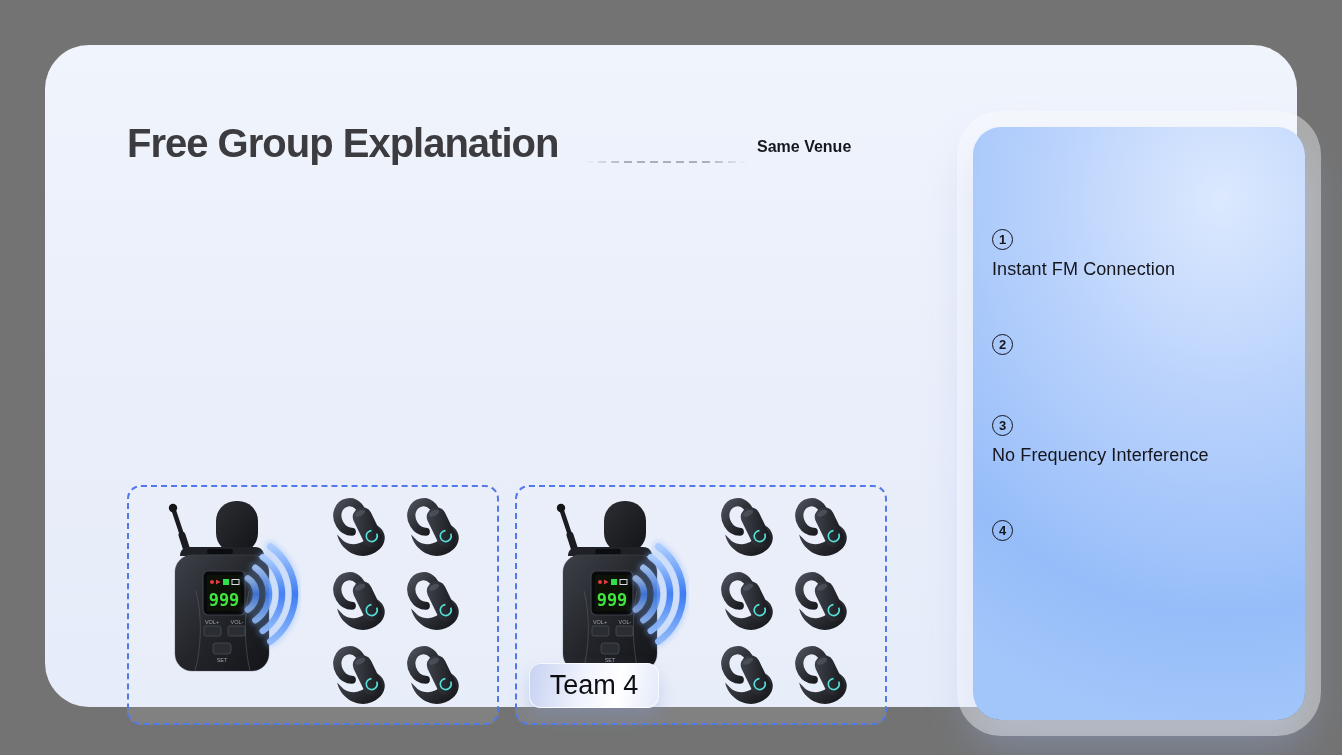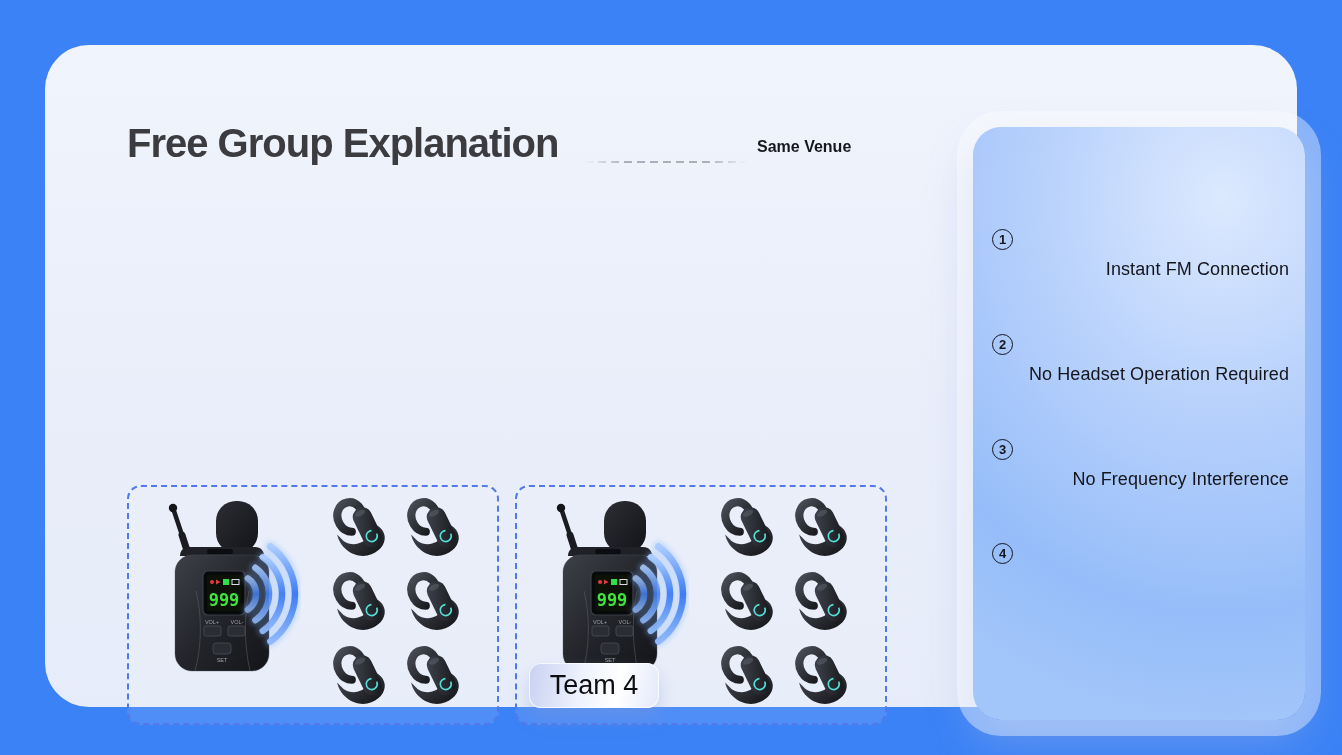--- a/index.html
+++ b/index.html
@@ -1,17 +1,17 @@
 <!DOCTYPE html>
 <html><head>
 <meta charset="utf-8">
 <style>
   * { margin:0; padding:0; box-sizing:border-box; }
   body { background:#ffffff; font-family:"Liberation Sans", sans-serif; }
-  .stage { position:relative; width:1342px; height:755px; background:#3b82f6; overflow:hidden; }
+  .stage { position:relative; width:1342px; height:755px; background:#737373; overflow:hidden; }
 
   .card {
     position:absolute; left:45px; top:45px; width:1252px; height:662px;
     border-radius:44px;
     background:linear-gradient(180deg,#f0f4fc 0%,#e9eefa 55%,#e6ecf9 100%);
   }
 
   .page-title {
     position:absolute; left:82px; top:76px;
     font-size:40px; font-weight:bold; letter-spacing:-1px; color:#3c3c40;
@@ -66,21 +66,20 @@
   }
   .feature-item { color:#15151c; }
   .feature-number {
     width:21px; height:21px; border:1.6px solid #15151c; border-radius:50%;
     display:flex; align-items:center; justify-content:center;
     font-size:13px; font-weight:600; margin-bottom:8px;
   }
   .feature-text {
     font-size:18px; font-weight:500; line-height:1.32; white-space:pre-line;
     letter-spacing:0.1px;
-    text-align:right;
   }
 </style>
 </head>
 <body>
 
 <svg width="0" height="0" style="position:absolute" aria-hidden="true">
   <defs>
     <linearGradient id="g-body" x1="0" y1="0" x2="1" y2="1">
       <stop offset="0" stop-color="#3d4048"></stop>
         <stop offset="0.5" stop-color="#23252a"></stop>
@@ -234,21 +233,20 @@
       <div class="team-label">Team 4</div>
     </div>
 
     <div class="features-panel" style="background:radial-gradient(140% 90% at 75% 12%, #dce9fe 0%, #b9d2fc 38%, #96bdf9 78%, #a3c6fa 100%);">
       <div class="feature-item">
         <div class="feature-number">1</div>
         <div class="feature-text">Instant FM Connection</div>
       </div>
       <div class="feature-item">
         <div class="feature-number">2</div>
-        <div class="feature-text">No Headset Operation Required</div>
       </div>
       <div class="feature-item">
         <div class="feature-number">3</div>
         <div class="feature-text">No Frequency Interference</div>
       </div>
       <div class="feature-item">
         <div class="feature-number">4</div>
       </div>
     </div>
 

